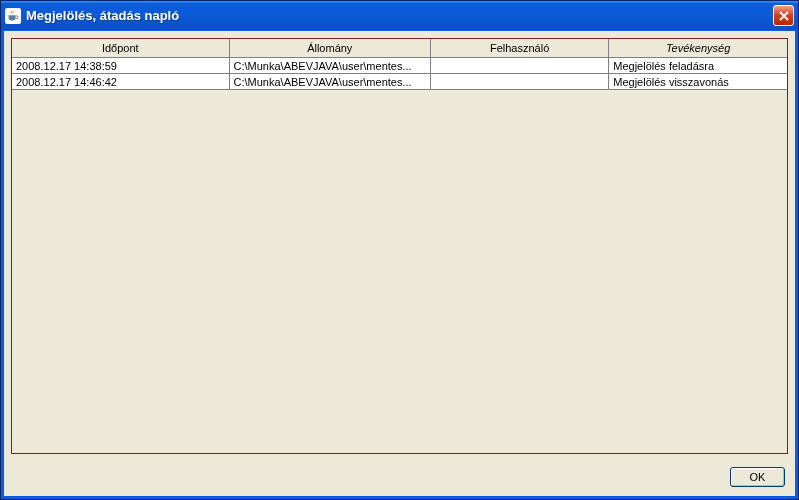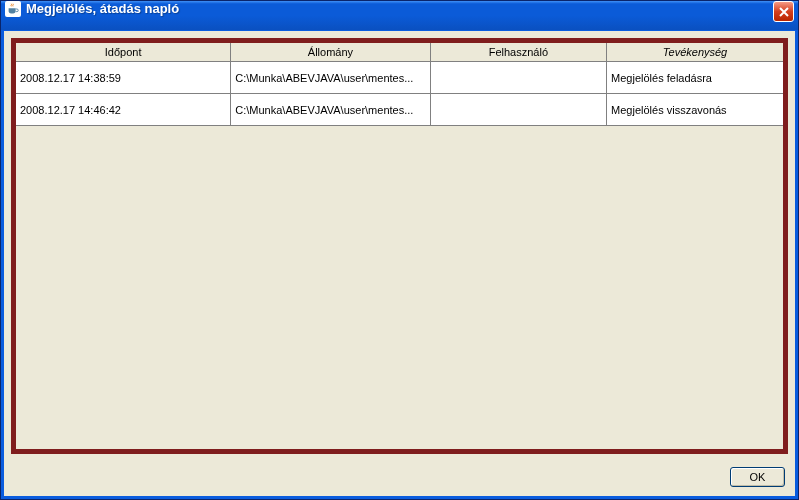--- a/index.html
+++ b/index.html
@@ -16,21 +16,21 @@
     width: 799px;
     height: 500px;
     background: linear-gradient(to bottom, #0a5cde 0%, #0a5cde 5px, #2d7bf0 6px, #0a5cde 28px, #0a5cde 100%);
     border: 1px solid #0a246a;
     position: relative;
   }
   .titlebar {
     height: 29px;
     background: linear-gradient(to bottom, #3f90f7 0%, #0b5bd8 10%, #0b5bd8 50%, #0a50c0 100%);
     display: flex;
-    align-items: flex-start;
+    align-items: center;
     padding: 0 4px;
     color: #fff;
     font-weight: bold;
   }
   .title-icon {
     width: 16px;
     height: 16px;
     margin-right: 5px;
     background: #fff;
     border-radius: 2px;
@@ -54,21 +54,21 @@
   .client {
     position: absolute;
     left: 3px; right: 3px; top: 30px; bottom: 3px;
     background: #ece9d8;
     display:flex;
     flex-direction:column;
   }
   .table-wrapper {
     margin: 7px;
     flex: 1;
-    border: 5px solid #7f1d1d;
+    border: 1px solid #7f1d1d;
     background: #ece9d8;
     overflow:hidden;
   }
   table {
     width: 100%;
     border-collapse: collapse;
     background: #fff;
     table-layout: fixed;
   }
   th {
@@ -82,21 +82,21 @@
     cursor: pointer;
     height: 17px;
     font-size:11px;
   }
   th:first-child { border-left:none; }
   th:last-child{ border-right:none;font-style:italic; }
   td {
     border: 1px solid #808080;
     border-top: none;
     padding: 1px 4px;
-    height: 32px;
+    height: 16px;
     color: #000;
     white-space: nowrap;
     overflow: hidden;
     text-overflow: ellipsis;
     font-size:11px;
   }
   td:first-child { border-left:none; }
   td:last-child{ border-right:none; }
   tr:first-child td { border-top:none; }
   .button-row {

